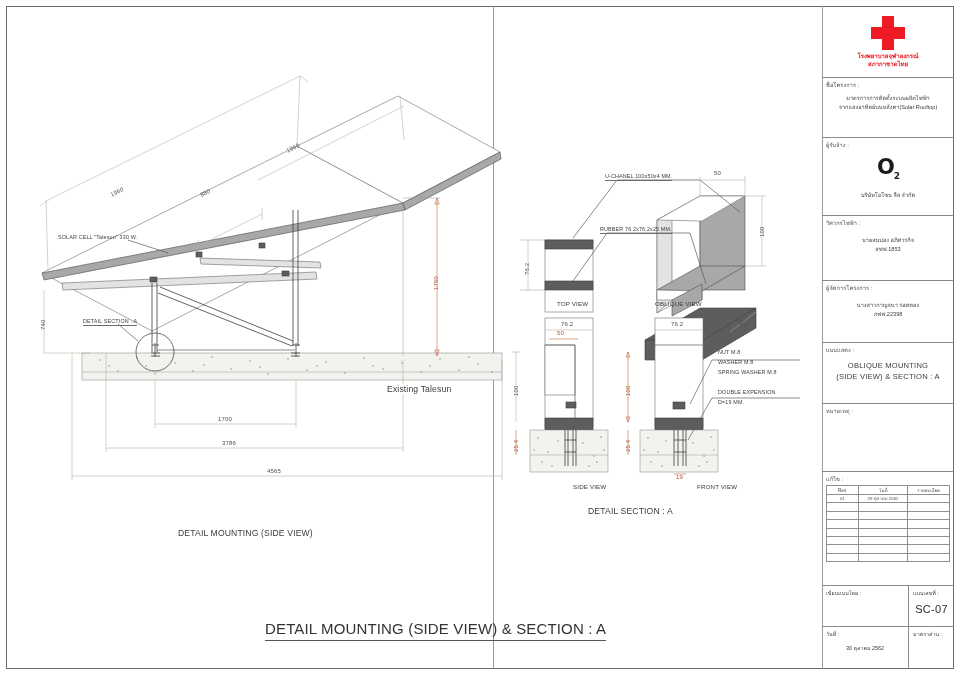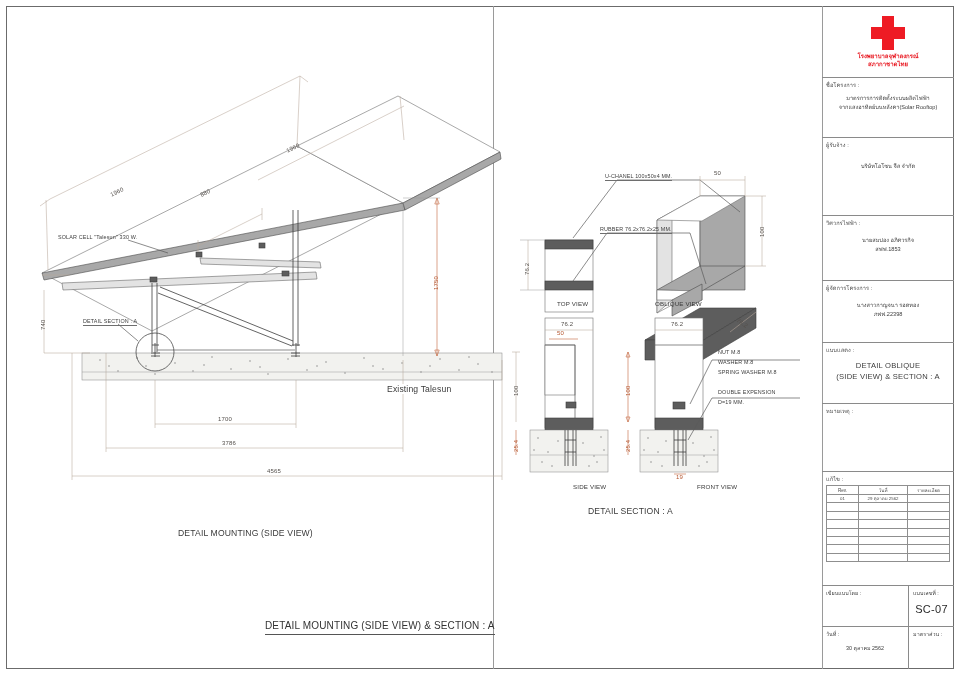--- a/index.html
+++ b/index.html
@@ -48,21 +48,21 @@
   .cellpad{padding:3px 0 0 4px;font-size:5.4px;}
   .dwgno{text-align:center;font-size:11px;color:#2b2b2b;padding-top:6px;letter-spacing:.3px;}
   .dateval{text-align:center;font-size:5.4px;padding-top:6px;}
 
   
   .t{position:absolute;white-space:nowrap;font-size:7.4px;color:#3d3d3d;letter-spacing:.15px;}
   .t.sm{font-size:5.4px;}
   .t.dim{font-size:6px;color:#55504c;}
   .t.dimr{font-size:6px;color:#b4552e;}
   .t.vt{transform-origin:left top;}
-  .t.big{font-size:10px;color:#333;}
+  .t.big{font-size:15px;color:#333;}
   .t.mid{font-size:8.6px;color:#3a3a3a;}
   .t.lbl{font-size:6.2px;color:#3a3a3a;}
   .ul{border-bottom:1px solid #6e6e6e;padding-bottom:1px;}
 
   svg{position:absolute;left:0;top:0;overflow:visible;}
   .ln{stroke:#5a5a5a;stroke-width:.7;fill:none;}
   .ln2{stroke:#3c3c3c;stroke-width:.8;fill:none;}
   .dimln{stroke:#b9a89c;stroke-width:.55;fill:none;}
   .dimred{stroke:#c2653c;stroke-width:.6;fill:none;}
   .thin{stroke:#9a9a9a;stroke-width:.5;fill:none;}
@@ -352,20 +352,21 @@
       <div class="tb-lab">ชื่อโครงการ :</div>
       <div class="tb-body" style="padding-top:5px;">
         <div>มาตรการการติดตั้งระบบผลิตไฟฟ้า</div>
         <div>จากแสงอาทิตย์บนหลังคา(Solar Rooftop)</div>
       </div>
     </div>
 
     <div class="tb-row" style="top:132px;height:78px;">
       <div class="tb-lab">ผู้รับจ้าง :</div>
       <div class="tb-body" style="padding-top:8px;">
+        <div class="o2"><span>O</span><sub>2</sub></div>
         <div style="margin-top:5px;">บริษัทโอโซน จีส จำกัด</div>
       </div>
     </div>
 
     <div class="tb-row" style="top:210px;height:65px;">
       <div class="tb-lab">วิศวกรไฟฟ้า :</div>
       <div class="tb-body" style="padding-top:9px;">
         <div>นายสมปอง อภิศวรกิจ</div>
         <div>สฟฟ.1853</div>
       </div>
@@ -375,21 +376,21 @@
       <div class="tb-lab">ผู้จัดการโครงการ :</div>
       <div class="tb-body" style="padding-top:9px;">
         <div>นางสาวกาญจนา รอดทอง</div>
         <div>ภฟฟ.22398</div>
       </div>
     </div>
 
     <div class="tb-row" style="top:337px;height:61px;">
       <div class="tb-lab">แบบแสดง :</div>
       <div class="tb-body en" style="padding-top:6px;">
-        <div>DETAIL OBLIQUE</div>
+        <div>OBLIQUE MOUNTING</div>
         <div>(SIDE VIEW) &amp; SECTION : A</div>
       </div>
     </div>
 
     <div class="tb-row" style="top:398px;height:68px;">
       <div class="tb-lab">หมายเหตุ :</div>
     </div>
 
     <div class="tb-row" style="top:466px;height:114px;">
       <div class="tb-lab">แก้ไข :</div>

